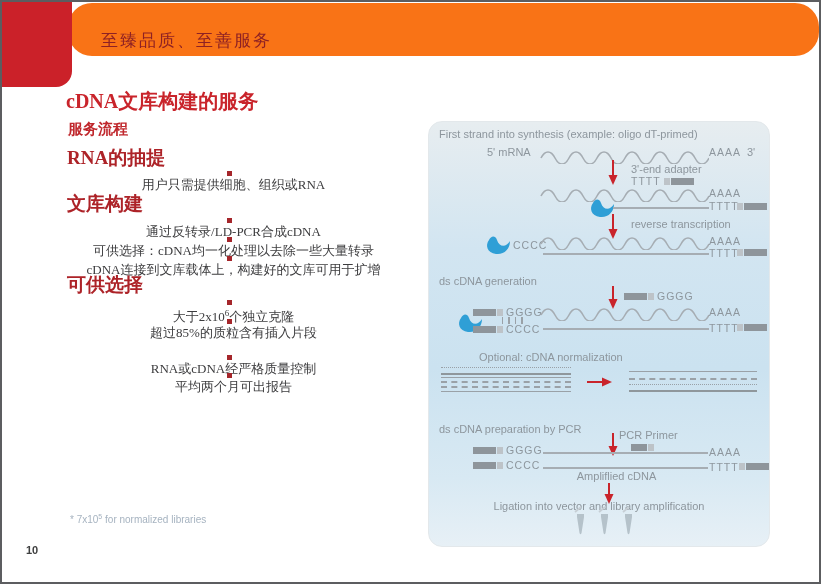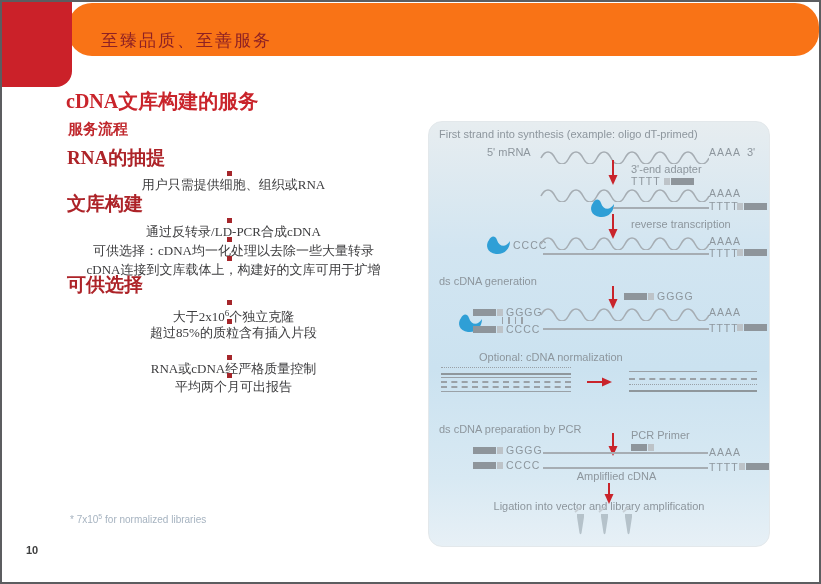--- a/index.html
+++ b/index.html
@@ -242,21 +242,21 @@
       <div class="nr nr-dash" style="margin-top:6px;"></div>
       <div class="nr nr-dot" style="margin-top:4px;"></div>
       <div class="nr nr-s2" style="margin-top:5px;"></div>
     </div>
 
     <div class="dlabel" style="left:10px;top:301px;">ds cDNA preparation by PCR</div>
     <svg class="arr" style="left:178px;top:311px;" width="12" height="24">
       <line x1="6" y1="0" x2="6" y2="14" stroke="#c9242b" stroke-width="2"></line>
         <polygon points="1.5,13 10.5,13 6,23" fill="#c9242b"></polygon>
     </svg>
-    <div class="dlabel" style="left:202px;top:307px;">PCR Primer</div>
+    <div class="dlabel" style="left:190px;top:307px;">PCR Primer</div>
     <div class="combo" style="left:202px;top:322px;">
       <span class="boxd sm"></span>
         <span class="gap"></span>
       <span class="boxl"></span>
     </div>
     <div class="combo" style="left:44px;top:322px;">
       <span class="boxd"></span>
         <span class="gap"></span>
       <span class="boxl"></span>
       <span class="seq-inline">GGGG</span>

